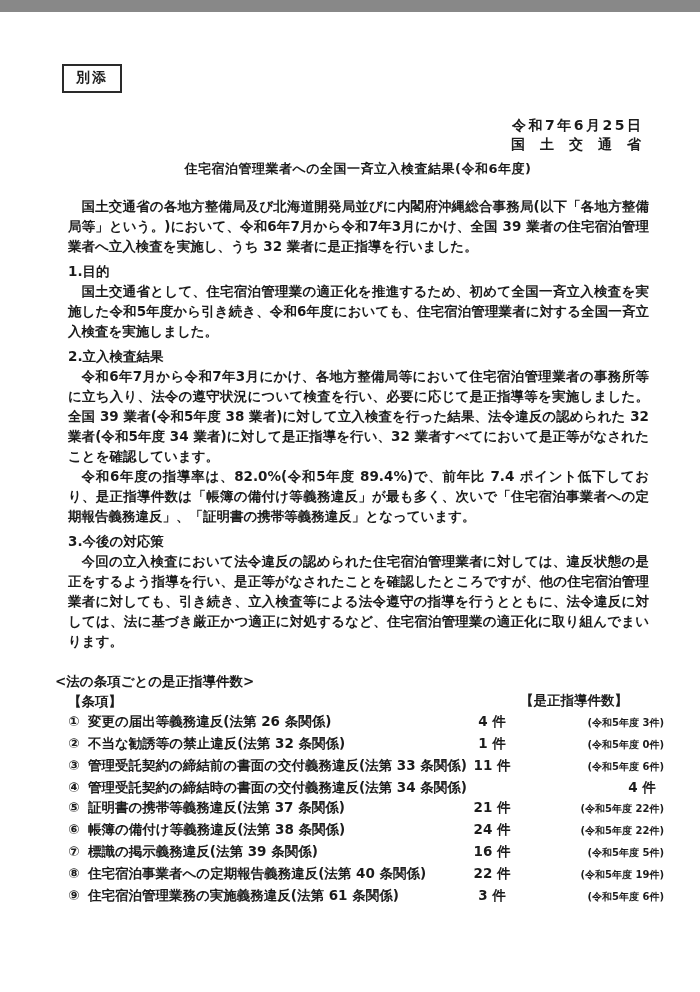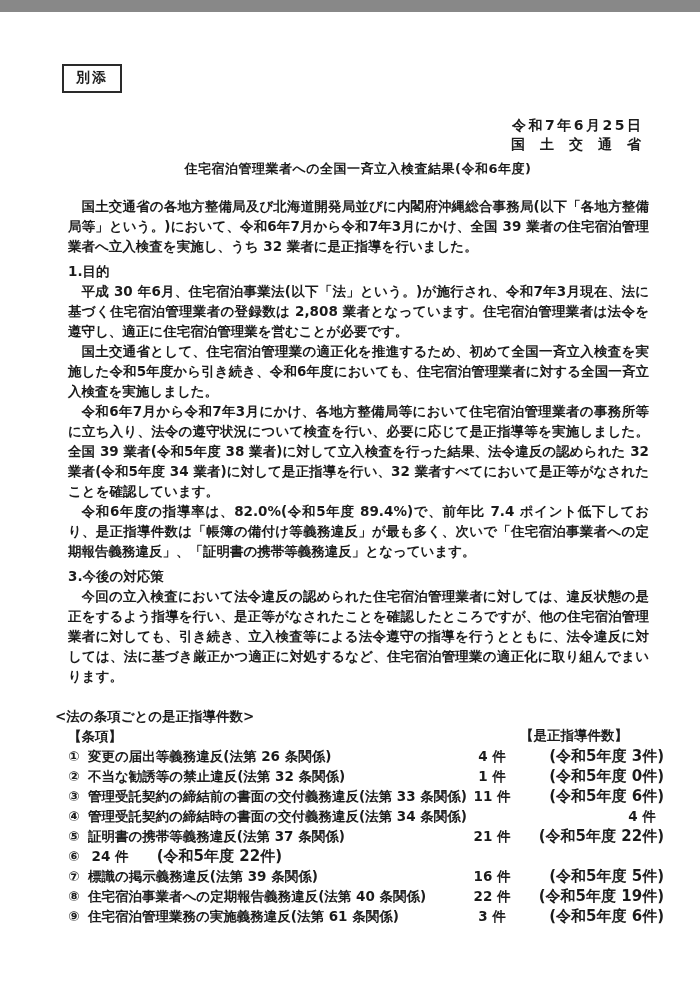--- a/index.html
+++ b/index.html
@@ -39,21 +39,21 @@
     text-align:justify;text-indent:13.5px;
   }
   .sec-heading{margin-top:5px;font-weight:600;}
   .table-heading{margin-top:20px;margin-left:-13px;font-weight:600;}
   .col-headers{display:flex;font-weight:600;}
   .col-right{margin-left:auto;margin-right:36px;font-family:Liberation Serif, serif;}
   .vrow{display:flex;align-items:baseline;line-height:20px;}
   .vnum{width:20px;flex-shrink:0;}
   .vlabel{flex:1 1 auto;white-space:nowrap;overflow:visible;}
   .vcount{width:44px;flex-shrink:0;text-align:center;white-space:nowrap;}
-  .vprev{width:150px;flex-shrink:0;text-align:right;font-size:15px;white-space:nowrap;}
+  .vprev{width:150px;flex-shrink:0;text-align:right;font-size:10px;white-space:nowrap;}
 </style>
 </head>
 <body>
 
 <div class="page">
 
   <div class="attach-box">
     <span>別添</span>
   </div>
 
@@ -62,23 +62,23 @@
     <div class="org-line">国土交通省</div>
   </div>
 
   <h1 class="doc-title">住宅宿泊管理業者への全国一斉立入検査結果(令和6年度)</h1>
 
   <div class="content">
 
     <p class="para">国土交通省の各地方整備局及び北海道開発局並びに内閣府沖縄総合事務局(以下「各地方整備局等」という。)において、令和6年7月から令和7年3月にかけ、全国 39 業者の住宅宿泊管理業者へ立入検査を実施し、うち 32 業者に是正指導を行いました。</p>
 
     <div class="sec-heading">1.目的</div>
-    <p class="para">平成 30 年6月、住宅宿泊事業法(以下「法」という。)が施行され、令和7年3月現在、法に基づく住宅宿泊管理業者の登録数は 2,808 業者となっています。住宅宿泊管理業者は法令を遵守し、適正に住宅宿泊管理業を営むことが必要です。</p>
     <p class="para">国土交通省として、住宅宿泊管理業の適正化を推進するため、初めて全国一斉立入検査を実施した令和5年度から引き続き、令和6年度においても、住宅宿泊管理業者に対する全国一斉立入検査を実施しました。</p>
 
+    <div class="sec-heading">2.立入検査結果</div>
     <p class="para">令和6年7月から令和7年3月にかけ、各地方整備局等において住宅宿泊管理業者の事務所等に立ち入り、法令の遵守状況について検査を行い、必要に応じて是正指導等を実施しました。全国 39 業者(令和5年度 38 業者)に対して立入検査を行った結果、法令違反の認められた 32 業者(令和5年度 34 業者)に対して是正指導を行い、32 業者すべてにおいて是正等がなされたことを確認しています。</p>
     <p class="para">令和6年度の指導率は、82.0%(令和5年度 89.4%)で、前年比 7.4 ポイント低下しており、是正指導件数は「帳簿の備付け等義務違反」が最も多く、次いで「住宅宿泊事業者への定期報告義務違反」、「証明書の携帯等義務違反」となっています。</p>
 
     <div class="sec-heading">3.今後の対応策</div>
     <p class="para">今回の立入検査において法令違反の認められた住宅宿泊管理業者に対しては、違反状態の是正をするよう指導を行い、是正等がなされたことを確認したところですが、他の住宅宿泊管理業者に対しても、引き続き、立入検査等による法令遵守の指導を行うとともに、法令違反に対しては、法に基づき厳正かつ適正に対処するなど、住宅宿泊管理業の適正化に取り組んでまいります。</p>
 
     <div class="table-heading">&lt;法の条項ごとの是正指導件数&gt;</div>
 
     <div class="col-headers">
       <span class="col-left">【条項】</span>
@@ -109,20 +109,21 @@
       <span class="vcount">4 件</span>
     </div>
     <div class="vrow">
       <span class="vnum">⑤</span>
       <span class="vlabel">証明書の携帯等義務違反(法第 37 条関係)</span>
       <span class="vcount">21 件</span>
       <span class="vprev">(令和5年度 22件)</span>
     </div>
     <div class="vrow">
       <span class="vnum">⑥</span>
+      <span class="vlabel">帳簿の備付け等義務違反(法第 38 条関係)</span>
       <span class="vcount">24 件</span>
       <span class="vprev">(令和5年度 22件)</span>
     </div>
     <div class="vrow">
       <span class="vnum">⑦</span>
       <span class="vlabel">標識の掲示義務違反(法第 39 条関係)</span>
       <span class="vcount">16 件</span>
       <span class="vprev">(令和5年度 5件)</span>
     </div>
     <div class="vrow">

